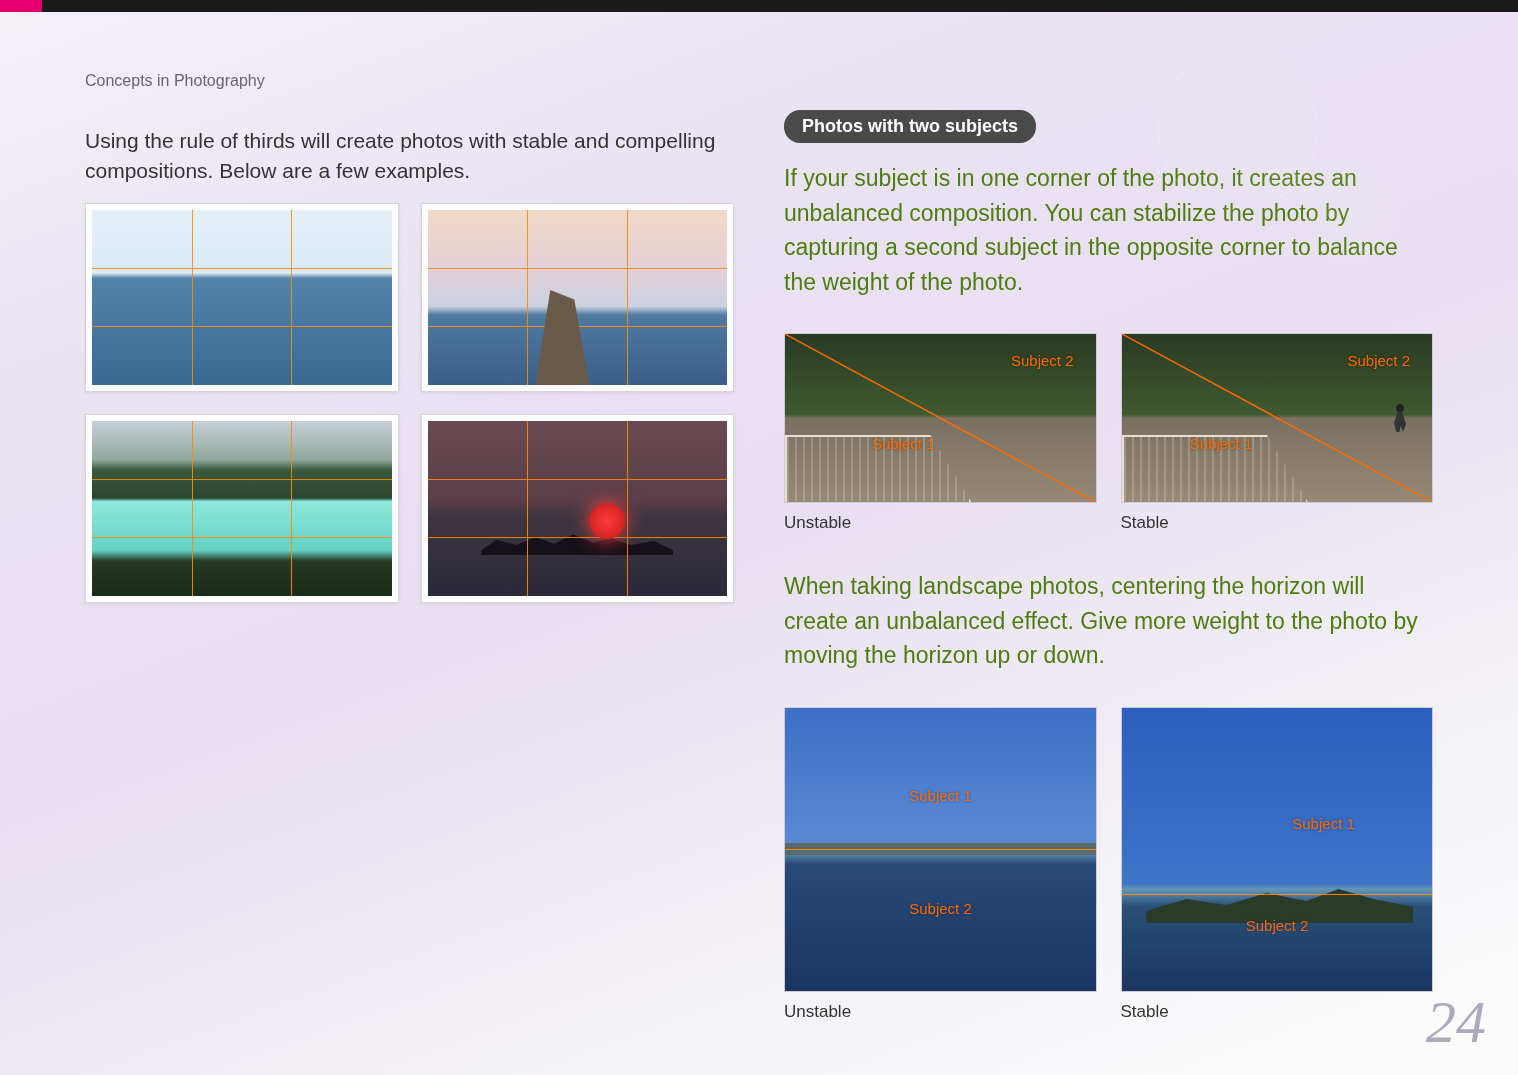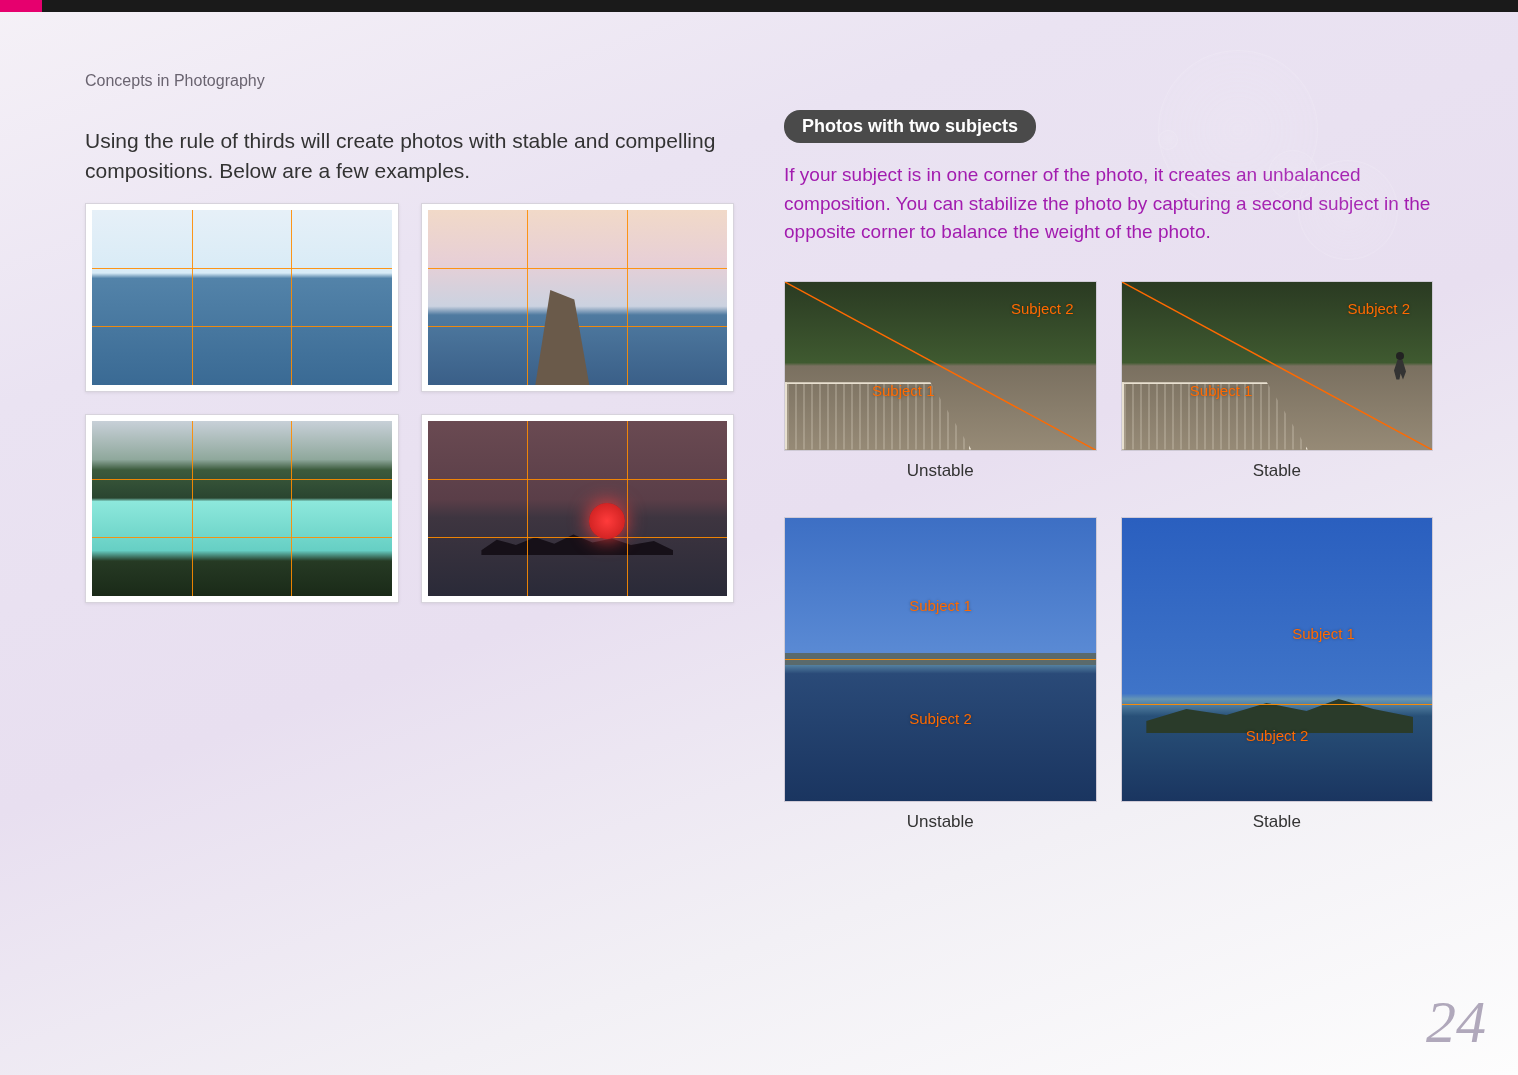--- a/index.html
+++ b/index.html
@@ -97,40 +97,40 @@
   display: inline-block;
   background: #4a4a4a;
   color: #fff;
   font-size: 18px;
   font-weight: 600;
   padding: 6px 18px;
   border-radius: 16px;
   margin-bottom: 18px;
 }
 .body {
-  font-size: 19px;
+  font-size: 23px;
   line-height: 1.5;
-  color: #a21caf;
+  color: #4d7c0f;
   margin-bottom: 20px;
 }
 .pair {
   display: grid;
   grid-template-columns: 1fr 1fr;
   gap: 24px;
   margin-bottom: 36px;
   margin-top: 34px;
 }
 .subphoto {
   position: relative;
   height: 170px;
   border: 1px solid #cfcad6;
 }
 .bigphoto { height: 285px; }
 .caption {
-  text-align: center;
+  text-align: left;
   font-size: 17px;
   color: #333;
   padding-top: 10px;
 }
 .court { background: linear-gradient(#2a3a22 0%, #3f5a30 48%, #7a7060 50%, #968a76 100%); }
 .court .goal { position:absolute; left:0; bottom:0; width:60%; height:40%; border:2px solid #e8e0d0; border-bottom:none; background:repeating-linear-gradient(90deg,rgba(232,224,208,0.25) 0 2px,transparent 2px 8px); clip-path: polygon(0 0, 78% 0, 100% 100%, 0 100%); }
 .court .walker { position:absolute; right:24px; top:70px; width:16px; height:30px; }
 .court .walker::before{content:"";position:absolute;top:0;left:4px;width:8px;height:8px;border-radius:50%;background:#222;}
 .court .walker::after{content:"";position:absolute;top:8px;left:2px;width:12px;height:20px;background:#333;clip-path:polygon(30% 0,70% 0,100% 60%,75% 100%,55% 70%,45% 100%,20% 100%,0 55%);}
 .diag { position:absolute; inset:0; }
@@ -231,20 +231,21 @@
           <div class="diag"><svg viewBox="0 0 100 100" preserveAspectRatio="none">
                 <line x1="0" y1="0" x2="100" y2="100" stroke="#ff6a00" stroke-width="0.7"></line>
               </svg></div>
           <div class="lbl" style="right:22px;top:18px">Subject 2</div>
           <div class="lbl" style="left:22%;top:60%">Subject 1</div>
         </div>
         <div class="caption">Stable</div>
       </div>
     </div>
 
+    <div class="body">When taking landscape photos, centering the horizon will create an unbalanced effect. Give more weight to the photo by moving the horizon up or down.</div>
 
     <div class="pair">
       <div>
         <div class="subphoto bigphoto seasky">
           <div class="isl2"></div>
           <div class="hline" style="top:50%"></div>
           <div class="lbl" style="left:40%;top:28%">Subject 1</div>
           <div class="lbl" style="left:40%;top:68%">Subject 2</div>
         </div>
         <div class="caption">Unstable</div>

